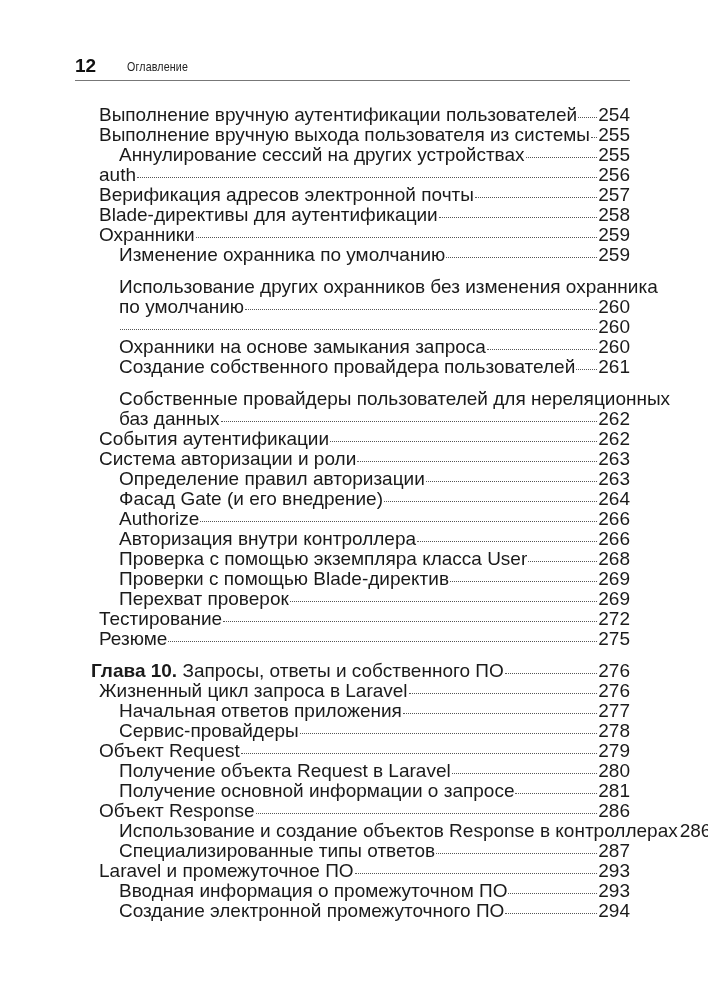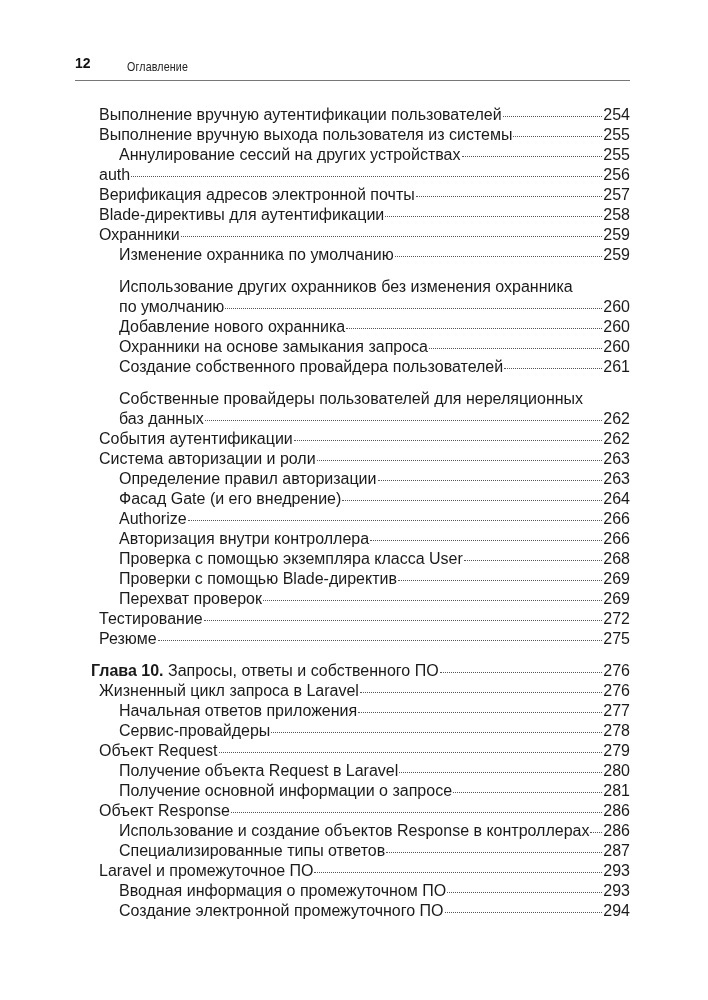--- a/index.html
+++ b/index.html
@@ -1,24 +1,24 @@
 <!DOCTYPE html>
 <html><head>
 <meta charset="utf-8">
 <style>
   html, body { margin:0; padding:0; background:#ffffff; }
   body { width:708px; height:1000px; position:relative; overflow:hidden;
          font-family:"Liberation Sans", "DejaVu Sans", sans-serif; color:#1a1a1a; }
   .header { position:absolute; left:75px; top:55px; width:560px; height:24px; }
-  .page-num { position:absolute; left:0; top:0; font-weight:bold; font-size:14px; color:#111; }
+  .page-num { position:absolute; left:0; top:0; font-weight:bold; font-size:19px; color:#111; }
   .running-title { position:absolute; left:52px; top:4px; font-size:13px; color:#222;
                    transform:scaleX(0.82); transform-origin:left; letter-spacing:0.2px; }
   .rule { position:absolute; left:75px; top:80px; width:555px; height:1px; background:#777; }
   .toc { position:absolute; left:75px; top:105px; width:555px; }
-  .row { position:relative; font-size:16px; line-height:20px; height:20px; }
+  .row { position:relative; font-size:19px; line-height:20px; height:20px; }
   .row.two { height:40px;margin-top:12px; }
   .row .inner { display:flex; align-items:baseline; }
   .row .title { white-space:nowrap; }
   .row .dots { flex:1; margin:0 1px; height:1px; overflow:hidden; position:relative; top:-3px;
                border-bottom:1px dotted #555; }
   .row .page { white-space:nowrap; }
   .lvl1 { padding-left:24px; }
   .lvl2 { padding-left:44px; }
   .lvl0 { padding-left:0; }
   .first-line { white-space:nowrap; }
@@ -95,21 +95,20 @@
       <div class="row lvl2 two">
         <div class="first-line">Использование других охранников без изменения охранника</div>
         <div class="inner">
           <span class="title">по умолчанию</span>
           <span class="dots"></span>
           <span class="page">260</span>
         </div>
       </div>
       <div class="row lvl2">
         <div class="inner">
-          <span class="title">Добавление нового охранника</span>
           <span class="dots"></span>
           <span class="page">260</span>
         </div>
       </div>
       <div class="row lvl2">
         <div class="inner">
           <span class="title">Охранники на основе замыкания запроса</span>
           <span class="dots"></span>
           <span class="page">260</span>
         </div>

